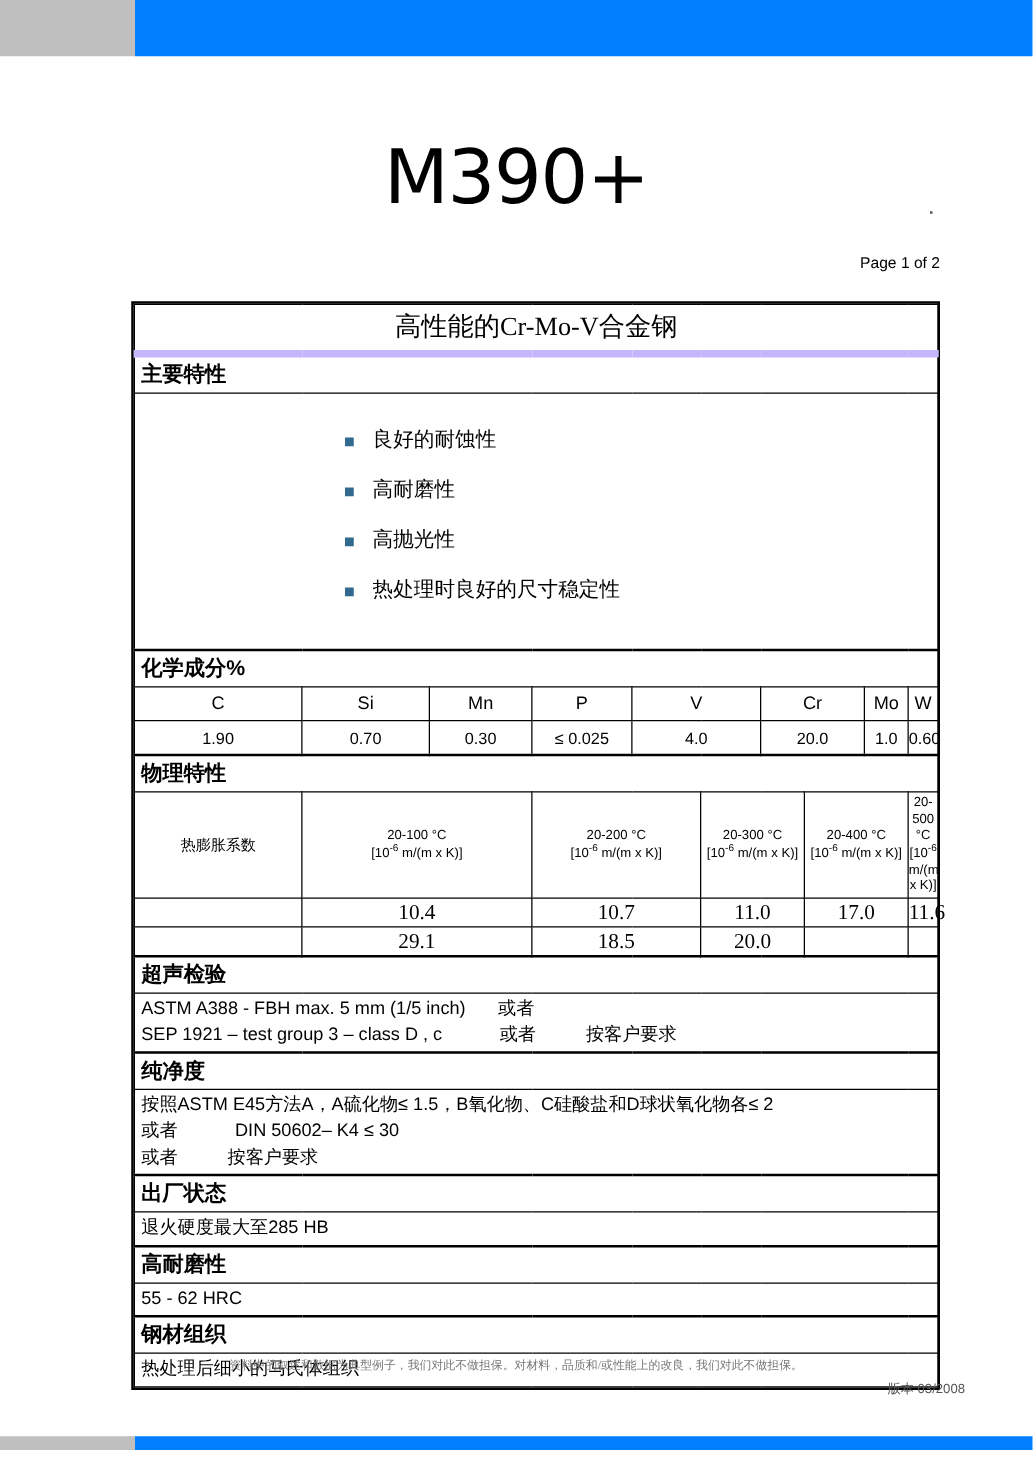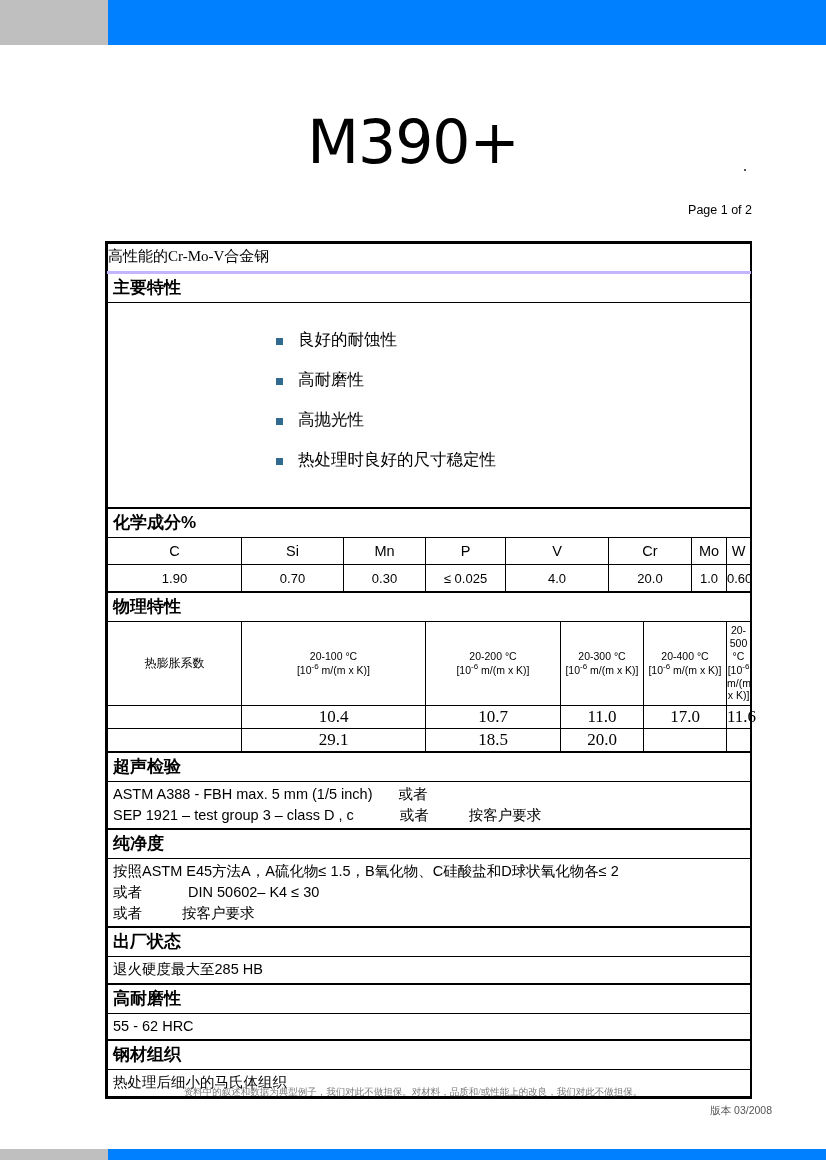--- a/index.html
+++ b/index.html
@@ -82,33 +82,33 @@
     width: 100%;
     table-layout: fixed;
   }
   .sheet td {
     border: 1px solid #000;
     padding: 0;
     vertical-align: middle;
   }
 
   .row-title td {
-    text-align: left;
+    text-align: center;
     font-family: "Liberation Serif", serif;
-    font-size: 15px;
+    font-size: 21px;
     padding: 3px 0 5px 0;
     border-bottom: 2px solid #000;
   }
   .section-head td {
     font-size: 17px;
     font-weight: bold;
     padding: 2px 0 3px 5px;
     border-top: 2px solid #000;
   }
-  .section-head.no-top td { border-top: 3px solid #c4b5fd; }
+  .section-head.no-top td { border-top: 6px solid #c4b5fd; }
 
   .features-cell {
     padding: 12px 0 14px 0 !important;
     height: 178px;
     vertical-align: top;
   }
   ul.features {
     list-style: none;
     margin: 14px 0 0 0;
     padding: 0 0 0 168px;

